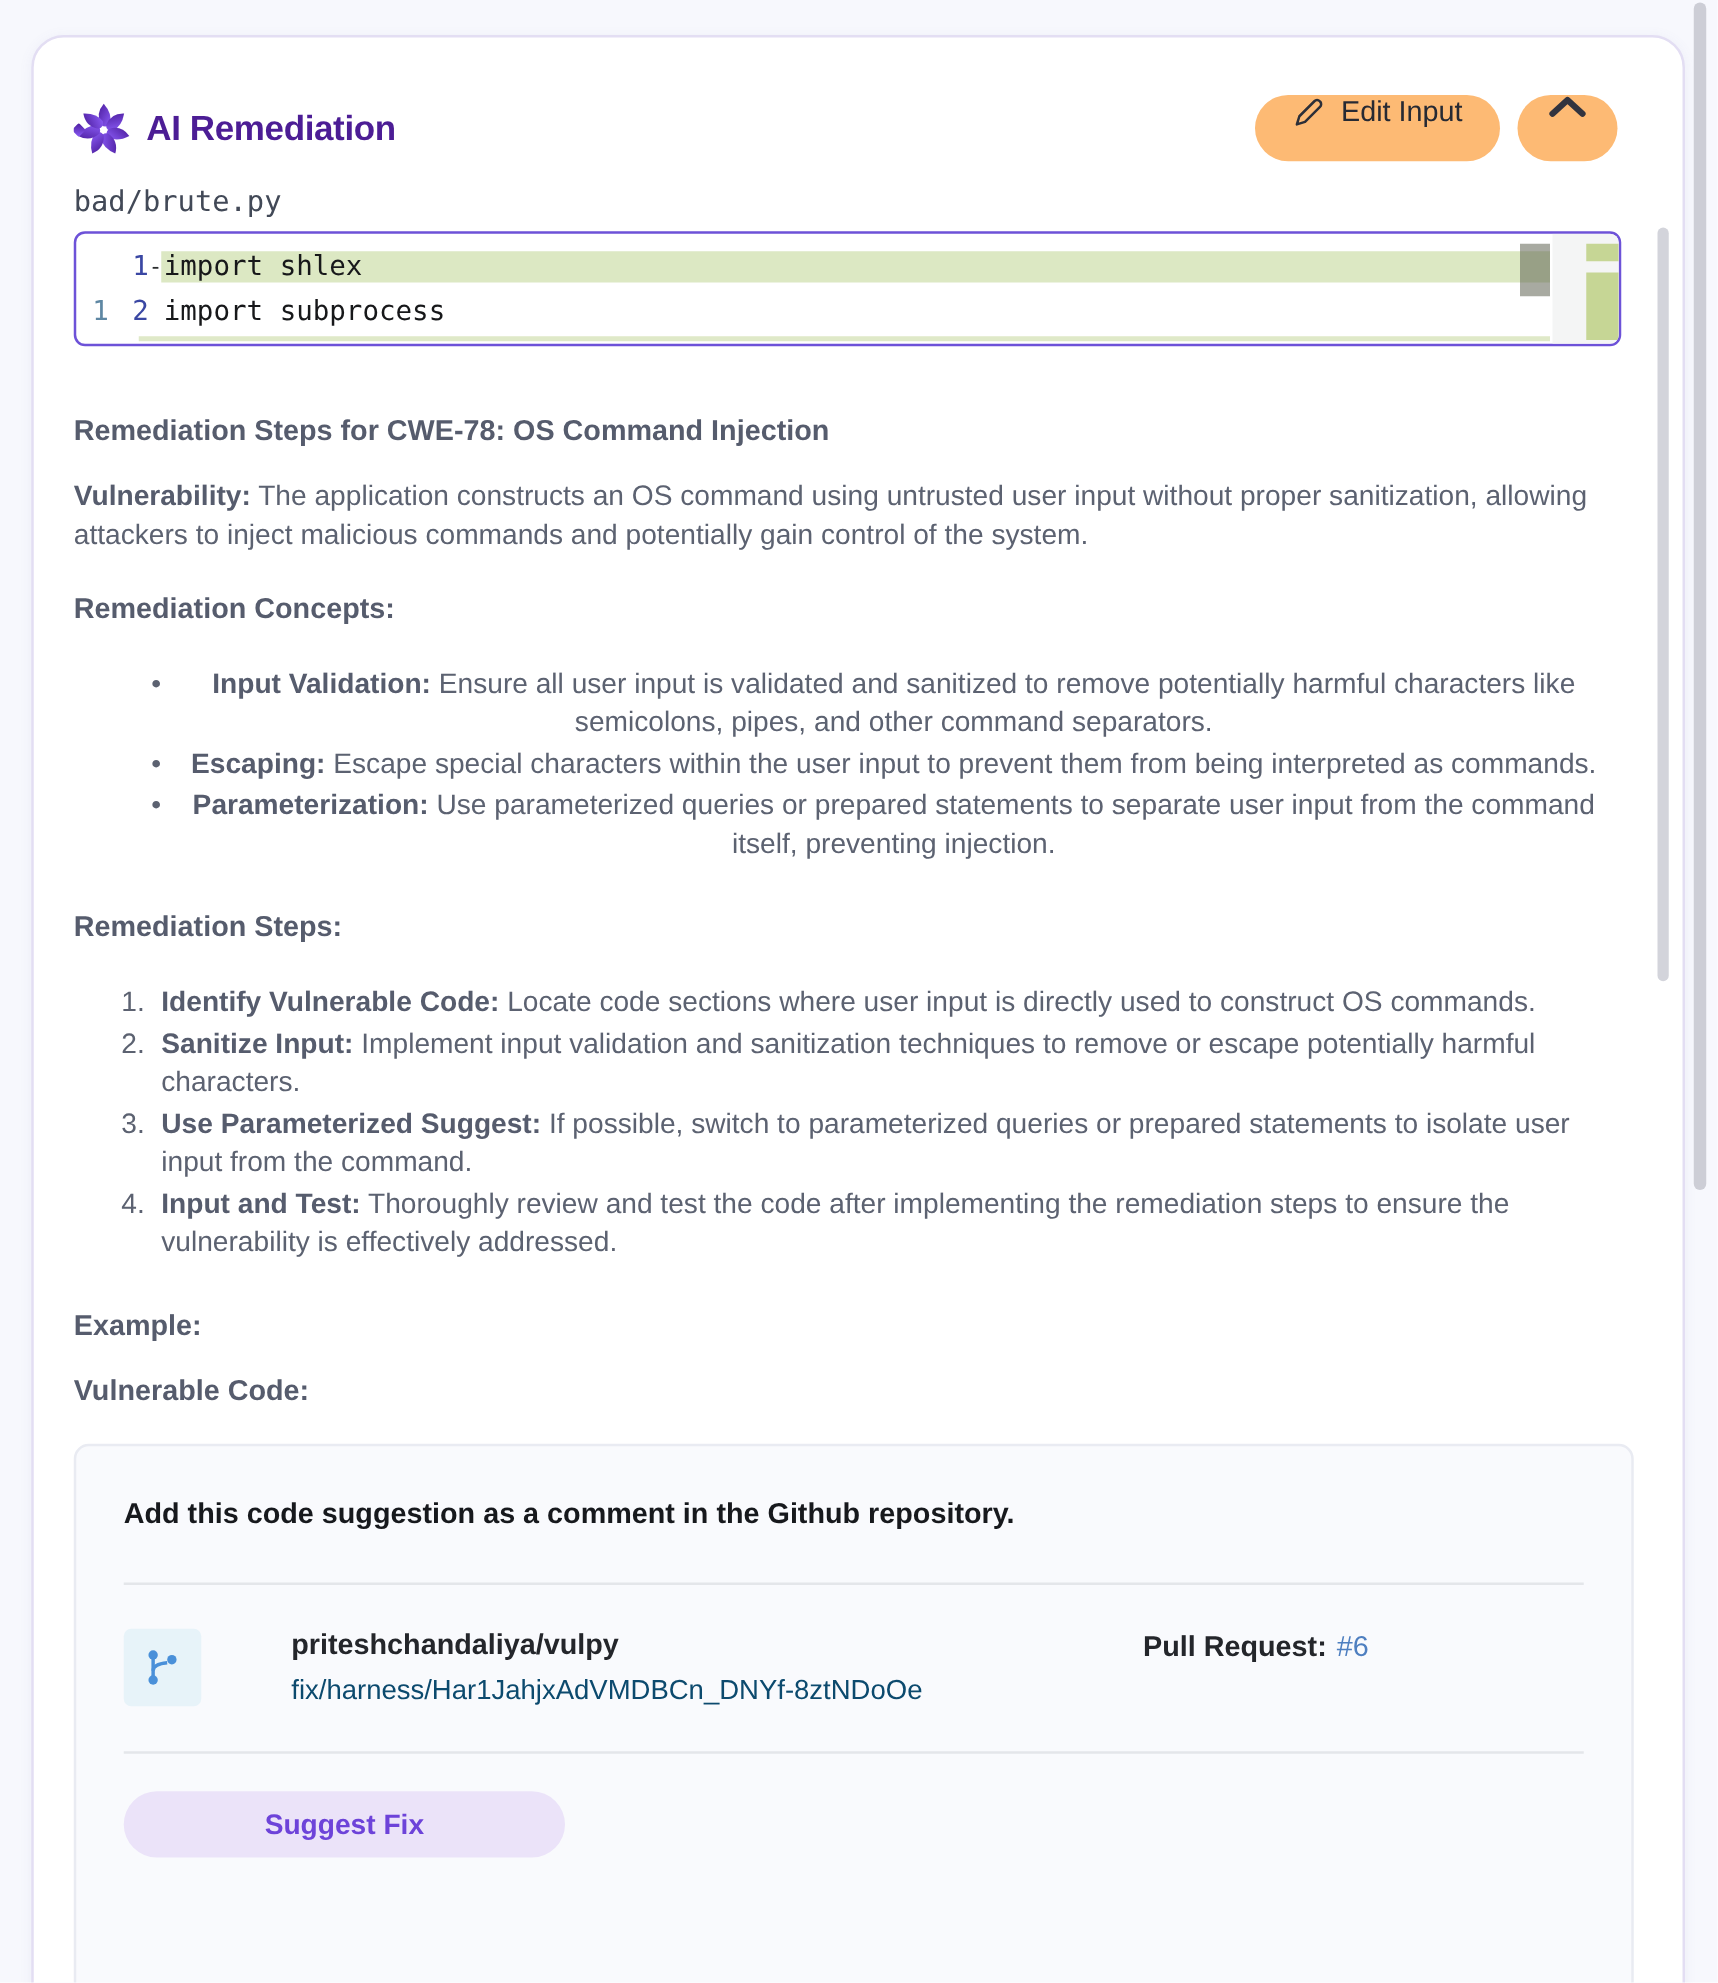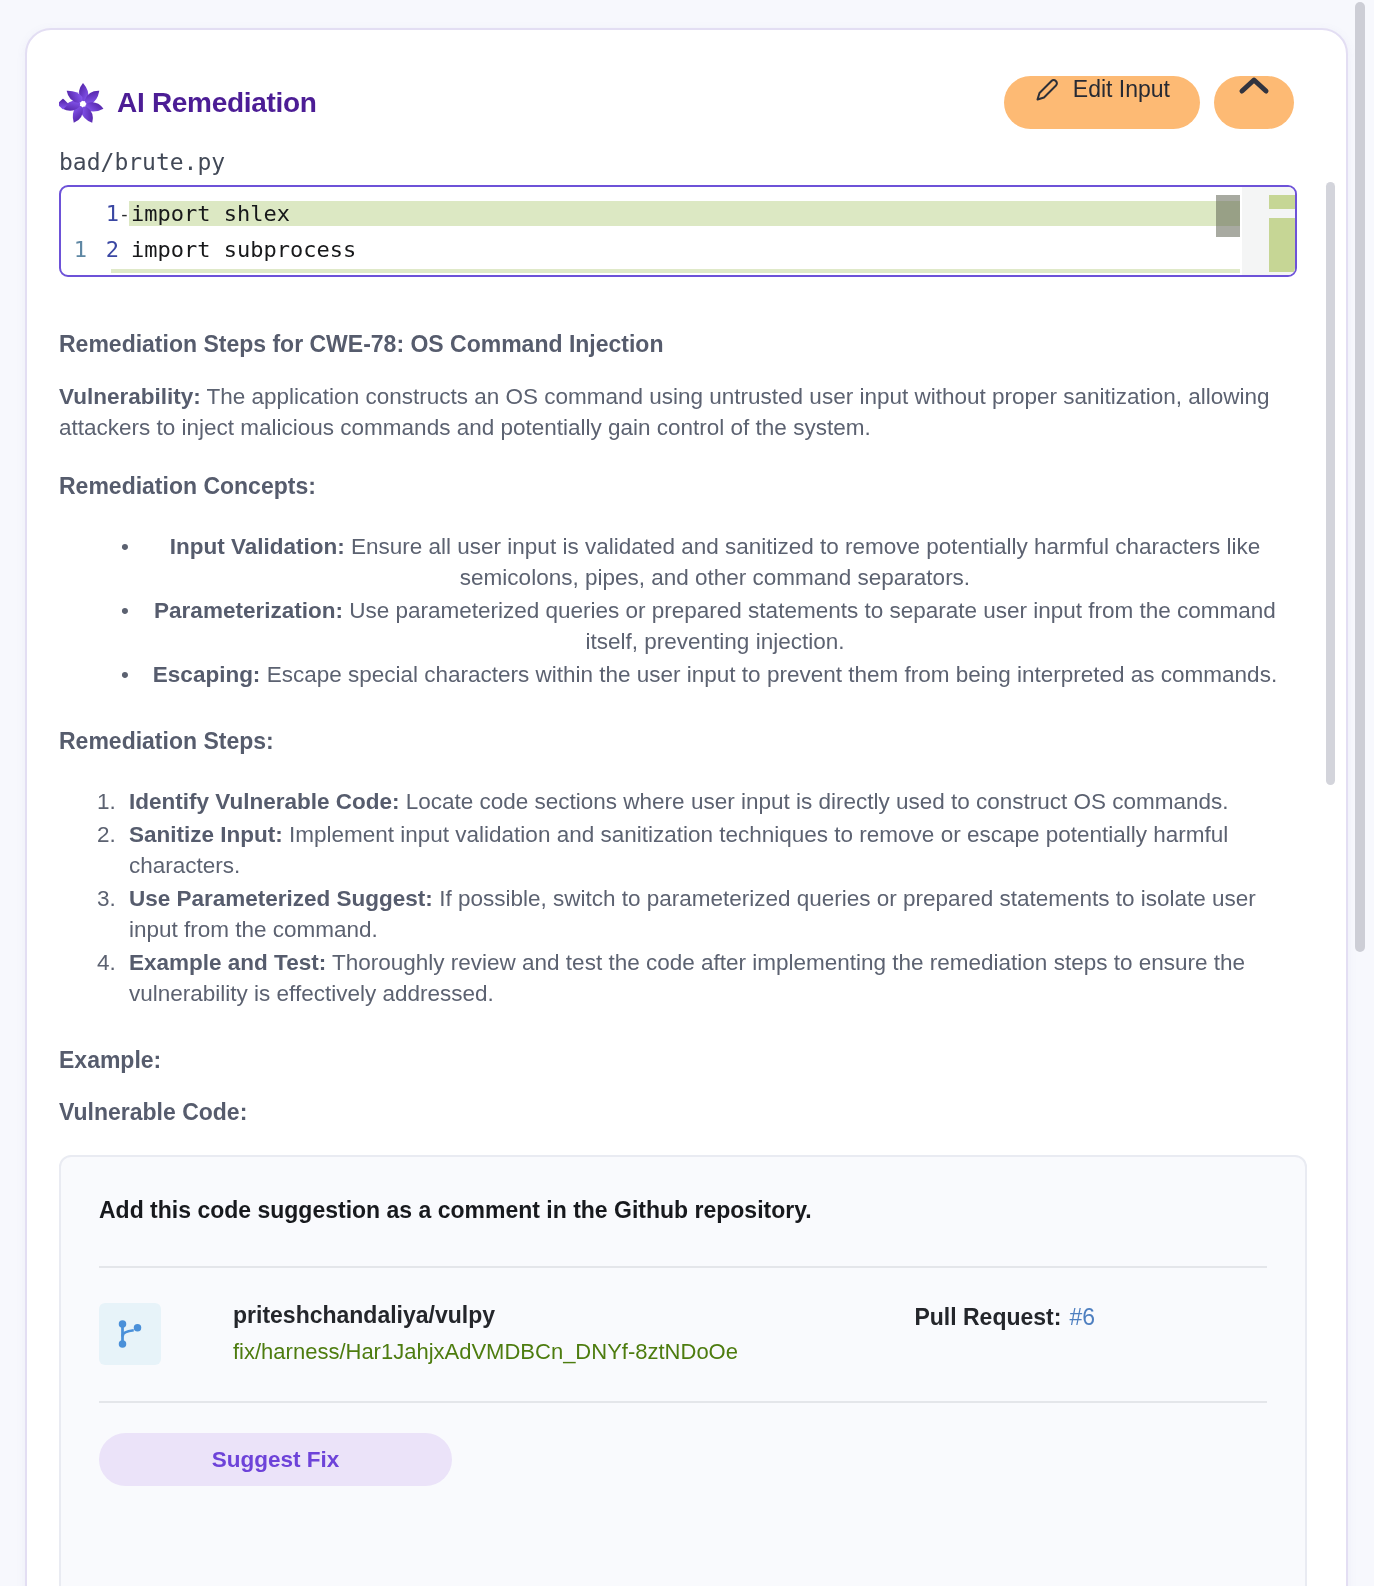--- a/index.html
+++ b/index.html
@@ -105,21 +105,21 @@
   .divider { height:2px; background:#e4e6ea; border:none; }
   .div1 { margin-top:42px; }
   .div2 { margin-top:36px; }
   .repo-row { display:flex; align-items:center; margin-top:34px; }
   .repo-icon-tile {
     width:62px; height:62px; border-radius:6px; background:#e7f3f9;
     display:flex; align-items:center; justify-content:center; flex:none;
   }
   .repo-meta { margin-left:72px; }
   .repo-name { font-size:23px; font-weight:700; color:#24262b; }
-  .repo-branch { font-size:22px; color:#4d7c0f; margin-top:10px; }
+  .repo-branch { font-size:22px; color:#0c4a6e; margin-top:10px; }
   .pr { margin-left:auto; margin-right:172px; font-size:23px; align-self:flex-start; margin-top:2px; }
   .pr-label { font-weight:700; color:#24262b; }
   .pr-link { color:#4e7fc0; text-decoration:none; margin-left:8px; }
   .suggest-fix {
     margin-top:30px; width:353px; height:53px; border:none; cursor:pointer;
     background:#ebe3f9; border-radius:27px;
     font-family:"Liberation Sans", sans-serif;
     font-size:22.5px; font-weight:700; color:#6d43d9;
   }
 
@@ -212,31 +212,31 @@
 
       <div class="prose">
         <h2 class="h-main">Remediation Steps for CWE-78: OS Command Injection</h2>
 
         <p class="p-vuln"><strong>Vulnerability:</strong><span> The application constructs an OS command using untrusted user input without proper sanitization, allowing attackers to inject malicious commands and potentially gain control of the system.</span></p>
 
         <h2 class="h-concepts">Remediation Concepts:</h2>
 
         <ul class="concepts">
           <li><strong>Input Validation:</strong><span> Ensure all user input is validated and sanitized to remove potentially harmful characters like semicolons, pipes, and other command separators.</span></li>
+          <li><strong>Escaping:</strong><span> Escape special characters within the user input to prevent them from being interpreted as commands.</span></li>
           <li><strong>Parameterization:</strong><span> Use parameterized queries or prepared statements to separate user input from the command itself, preventing injection.</span></li>
-          <li><strong>Escaping:</strong><span> Escape special characters within the user input to prevent them from being interpreted as commands.</span></li>
         </ul>
 
         <h2 class="h-steps">Remediation Steps:</h2>
 
         <ol class="steps">
           <li><strong>Identify Vulnerable Code:</strong><span> Locate code sections where user input is directly used to construct OS commands.</span></li>
           <li><strong>Sanitize Input:</strong><span> Implement input validation and sanitization techniques to remove or escape potentially harmful characters.</span></li>
           <li><strong>Use Parameterized Suggest:</strong><span> If possible, switch to parameterized queries or prepared statements to isolate user input from the command.</span></li>
-          <li><strong>Example and Test:</strong><span> Thoroughly review and test the code after implementing the remediation steps to ensure the vulnerability is effectively addressed.</span></li>
+          <li><strong>Input and Test:</strong><span> Thoroughly review and test the code after implementing the remediation steps to ensure the vulnerability is effectively addressed.</span></li>
         </ol>
 
         <h2 class="h-example">Example:</h2>
         <h2 class="h-vulncode">Vulnerable Code:</h2>
       </div>
 
       <div class="suggestion-panel">
         <p class="instruction">Add this code suggestion as a comment in the Github repository.</p>
 
         <div class="divider div1"></div>

